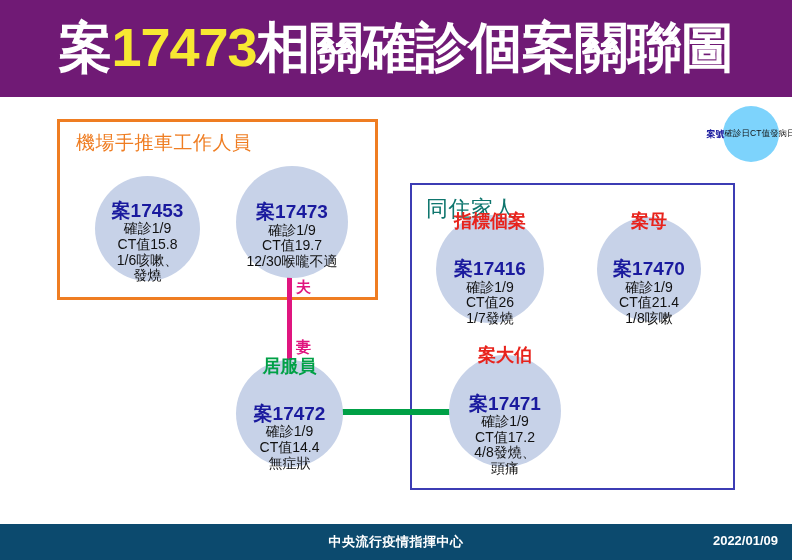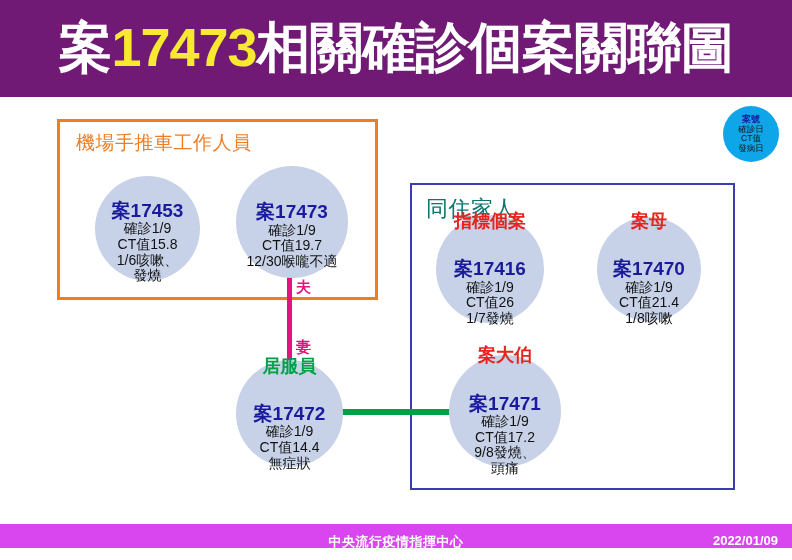--- a/index.html
+++ b/index.html
@@ -20,22 +20,22 @@
   .header-title{
     position:absolute;left:0;top:13px;width:792px;
     text-align:center;
     font-size:54px;line-height:68px;font-weight:bold;
     color:#ffffff;letter-spacing:-1px;white-space:nowrap;
   }
   .header-title .hl{color:#f7e832;}
 
   
   .footer{
-    position:absolute;left:0;top:524px;width:792px;height:24px;
-    background:#d946ef;
+    position:absolute;left:0;top:524px;width:792px;height:36px;
+    background:#0c4a6e;
   }
   .footer-org{
     position:absolute;left:0;top:9px;width:792px;text-align:center;
     color:#ffffff;font-size:13px;font-weight:bold;letter-spacing:.5px;
   }
   .footer-date{
     position:absolute;right:14px;top:9px;
     color:#ffffff;font-size:13px;font-weight:bold;margin-left:32px;
   }
 
@@ -72,22 +72,22 @@
   .n-17453{left:95px;top:176px;width:105px;height:105px;}
   .n-17473{left:236px;top:166px;width:112px;height:112px;}
   .n-17416{left:436px;top:215px;width:108px;height:108px;}
   .n-17470{left:597px;top:217px;width:104px;height:104px;}
   .n-17472{left:236px;top:360px;width:107px;height:107px;}
   .n-17471{left:449px;top:355px;width:112px;height:112px;}
 
   
   .legend{
     position:absolute;left:723px;top:106px;width:56px;height:56px;
-    border-radius:50%;background:#0ea5e9;
-    display:flex;flex-direction:column;align-items:center;justify-content:center;
+    border-radius:50%;background:#7dd3fc;
+    display:flex;flex-direction:row;align-items:center;justify-content:center;
     text-align:center;line-height:1.15;
   }
   .legend .l-id{font-size:9px;font-weight:bold;color:#1a1a9e;white-space:nowrap;}
   .legend .l-row{font-size:8.5px;color:#111111;white-space:nowrap;}
 </style>
 </head>
 <body>
 
 <div class="stage">
 
@@ -152,21 +152,21 @@
     <div class="line">確診1/9</div>
     <div class="line">CT值14.4</div>
     <div class="line">無症狀</div>
   </div>
 
   <div class="node n-17471">
     <div class="role red">案大伯</div>
     <div class="case-id">案17471</div>
     <div class="line">確診1/9</div>
     <div class="line">CT值17.2</div>
-    <div class="line">9/8發燒、</div>
+    <div class="line">4/8發燒、</div>
     <div class="line">頭痛</div>
   </div>
 
   <div class="footer">
     <div class="footer-org">中央流行疫情指揮中心</div>
     <div class="footer-date">2022/01/09</div>
   </div>
 
 </div>
 

